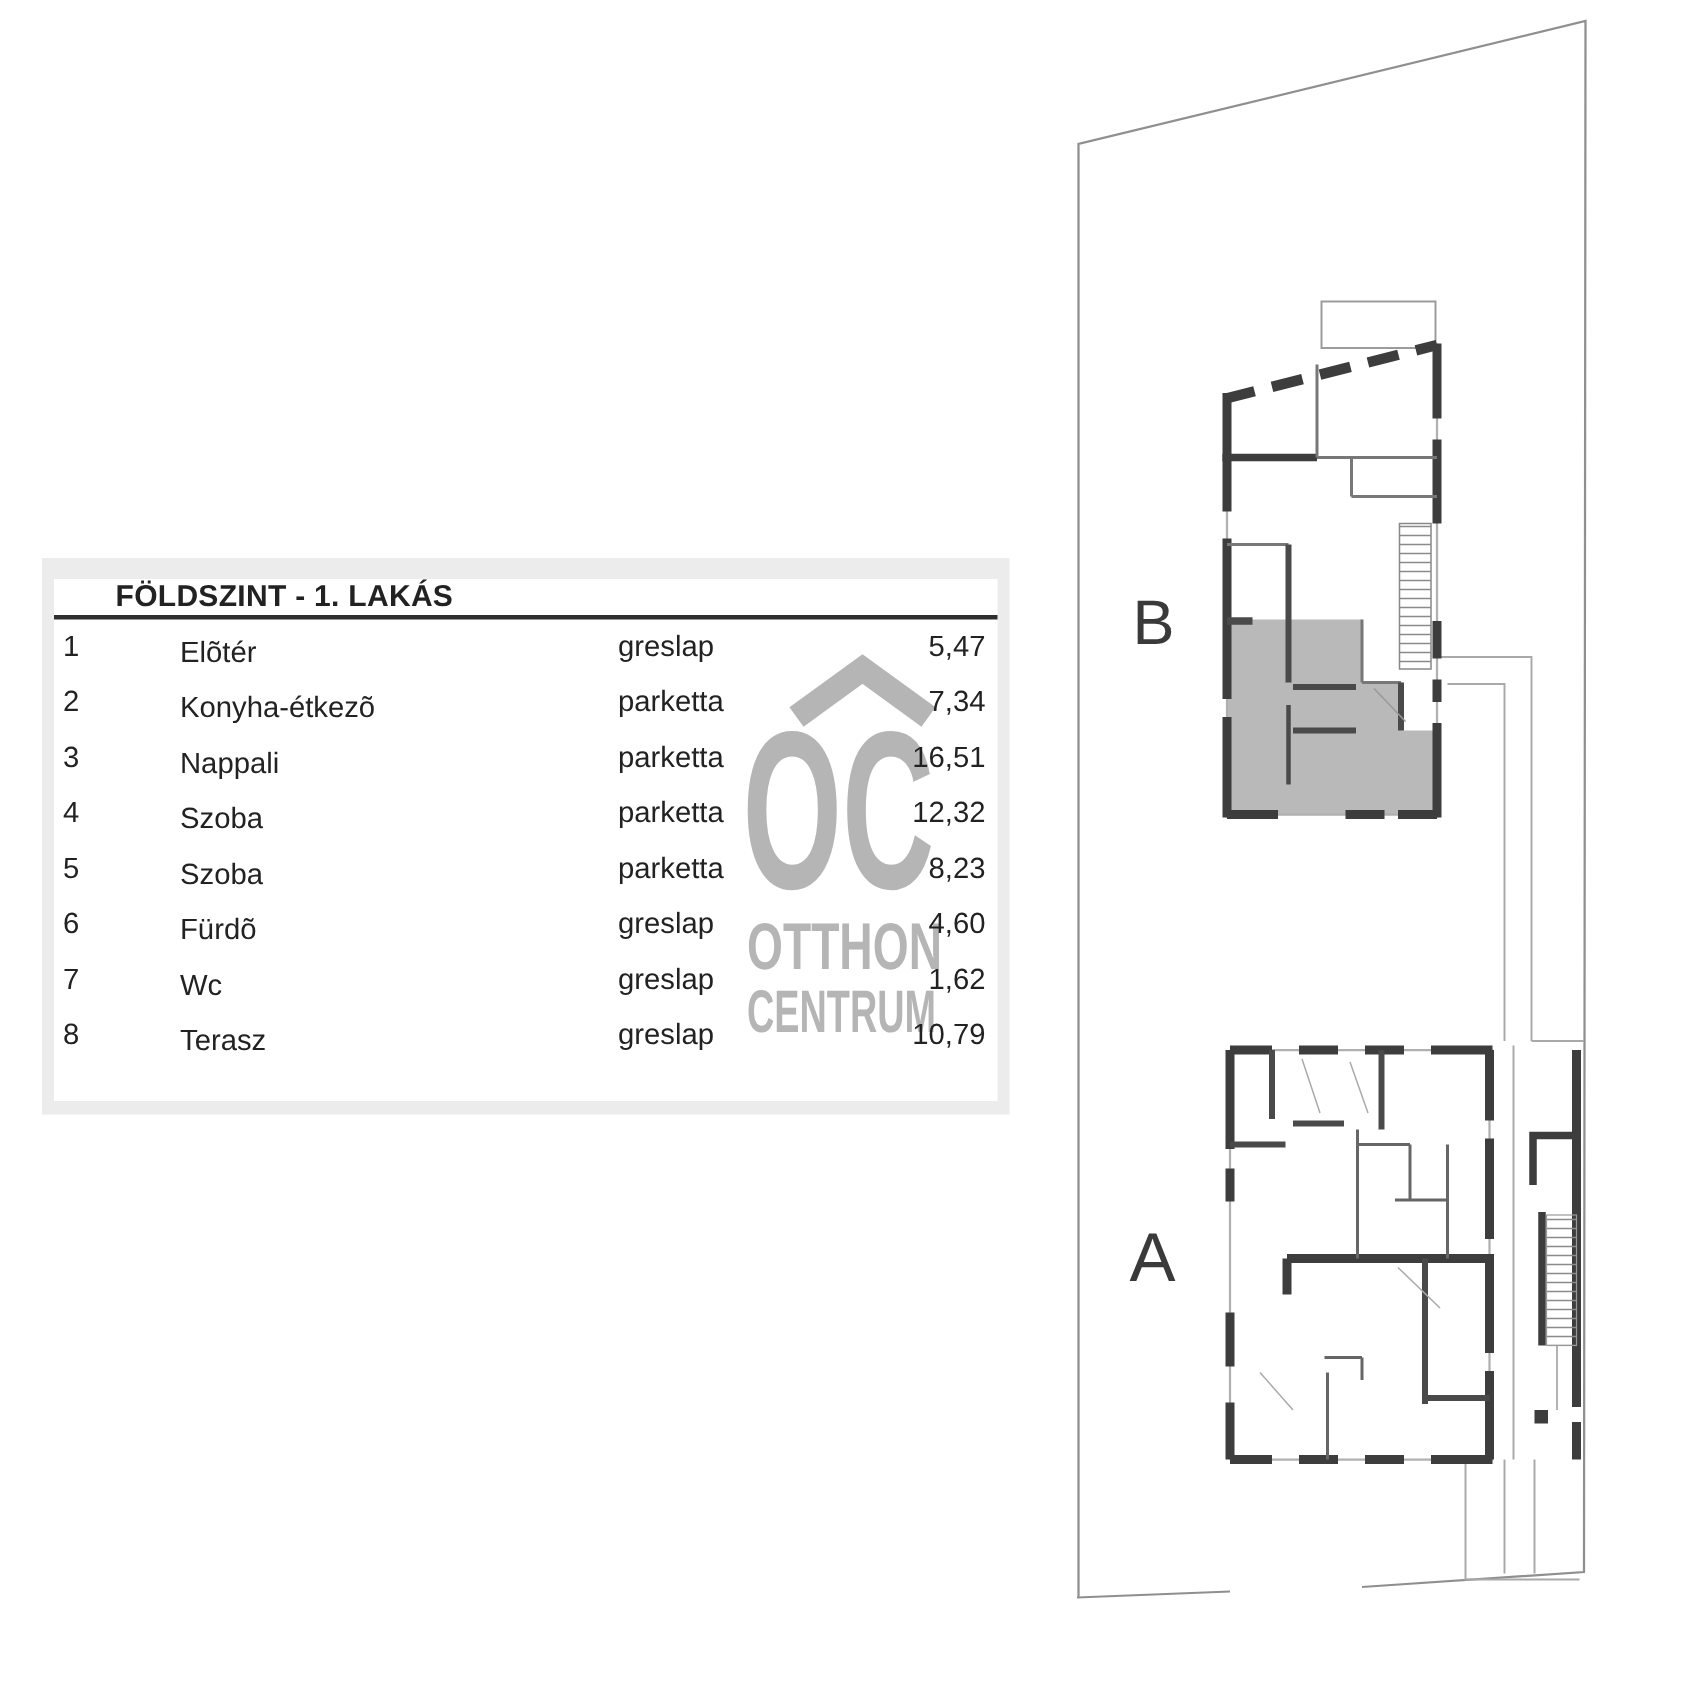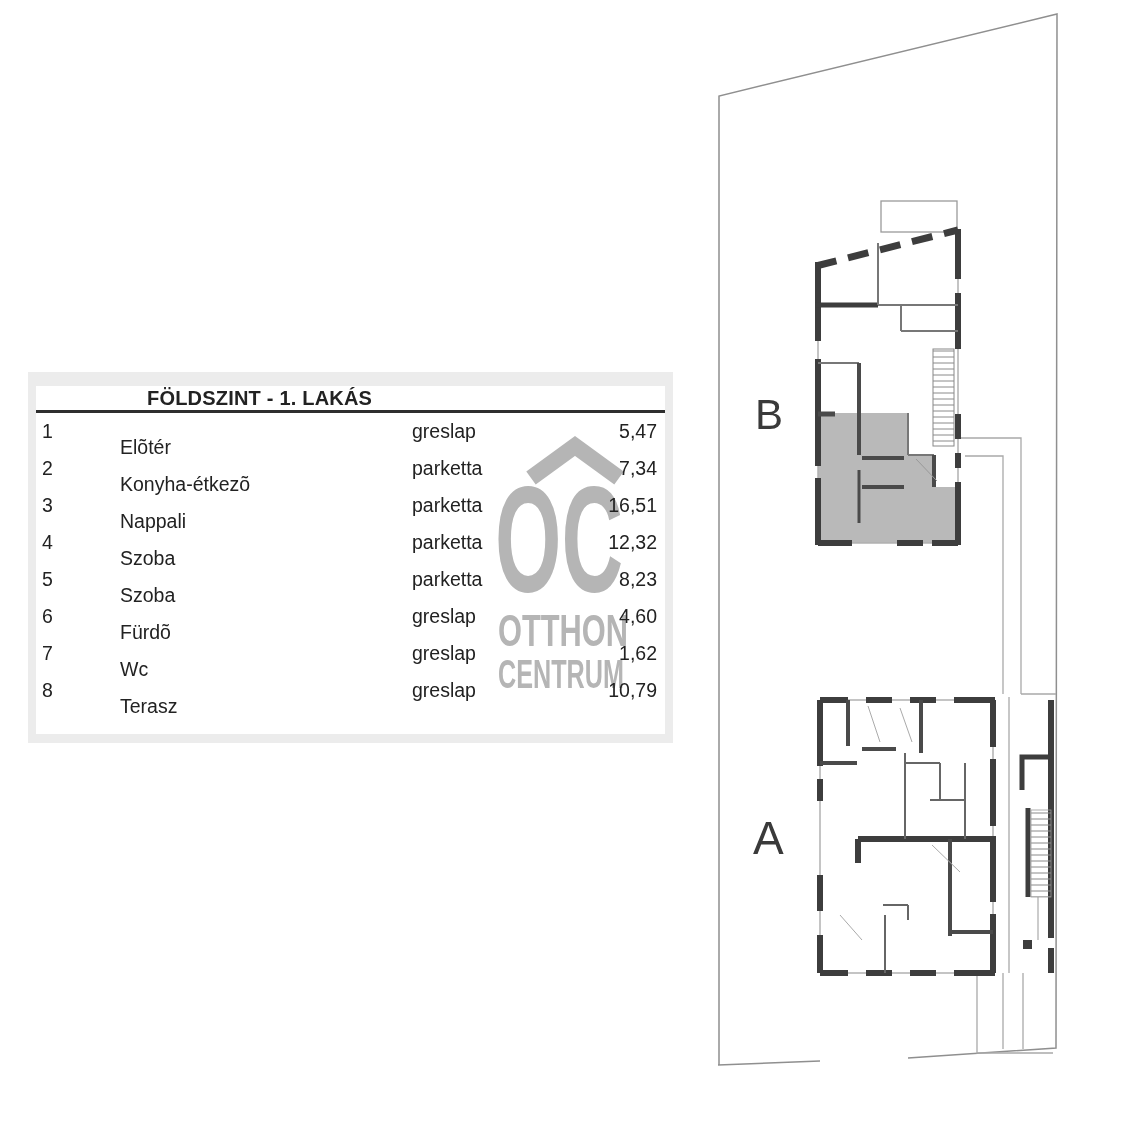--- a/index.html
+++ b/index.html
@@ -17,26 +17,26 @@
   }
   
   .plan-svg{position:absolute;left:0;top:0;z-index:1;}
   
   .table-content{
     position:absolute;left:36px;top:386px;width:629px;z-index:2;
     font-size:19.5px;line-height:37px;
   }
   .t-header{
     height:24px;line-height:24px;font-weight:bold;
-    border-bottom:3px solid #2e2e2e;padding-left:111px;font-size:20px;
+    border-bottom:3px solid #2e2e2e;padding-left:41px;font-size:20px;
     letter-spacing:.2px;
   }
   .t-row{height:37px;position:relative;}
   .t-row .c-num{position:absolute;left:6px;top:0;}
-  .t-row .c-name{position:absolute;left:84px;top:16px;}
+  .t-row .c-name{position:absolute;left:84px;top:4px;}
   .t-row .c-floor{position:absolute;left:349px;top:0;margin-left:27px;}
   .t-row .c-area{position:absolute;right:8px;top:0;}
   .t-total{height:28px;line-height:28px;position:relative;font-weight:bold;}
   .t-total .c-area{position:absolute;right:8px;top:0;}
 </style>
 </head>
 <body>
 
 <div class="table-frame">
   <div class="inner"></div>

